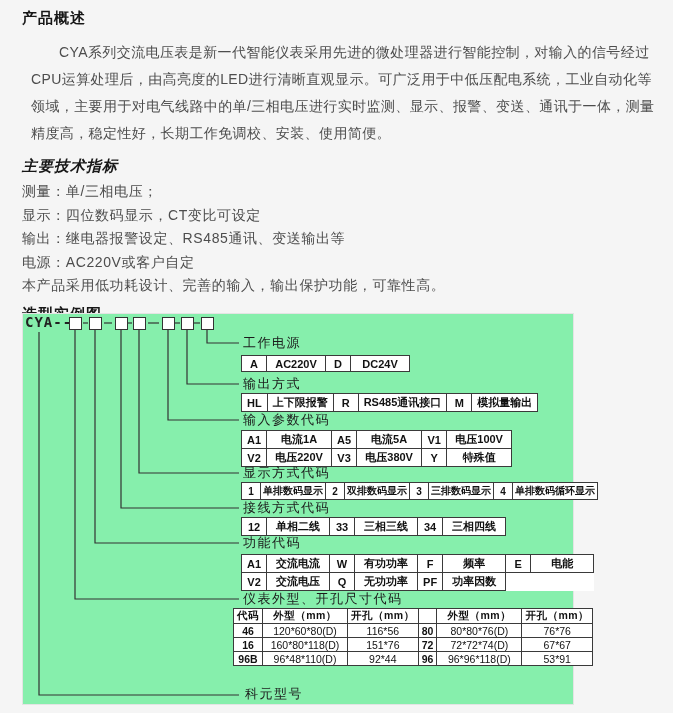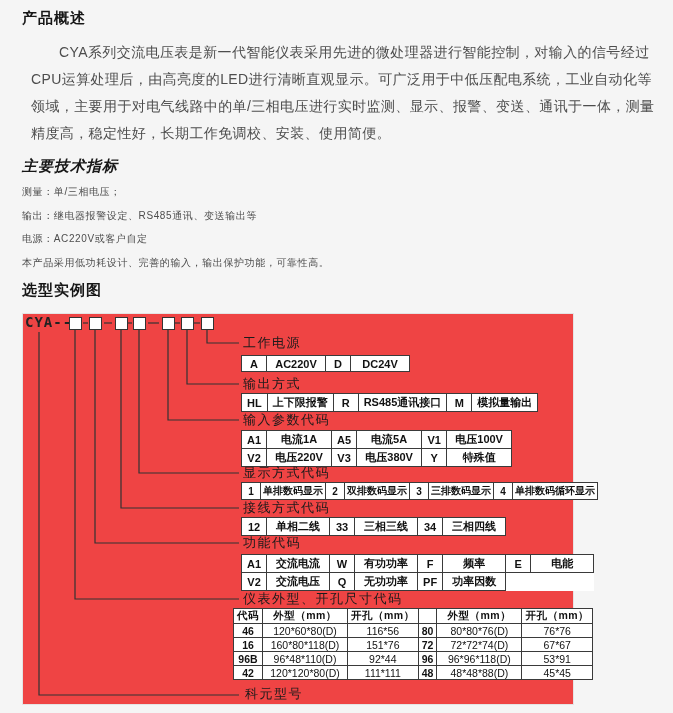--- a/index.html
+++ b/index.html
@@ -6,26 +6,26 @@
   body{
     width:673px;height:713px;position:relative;overflow:hidden;
     background:#f5f5f5;
     font-family:"Liberation Sans","DejaVu Sans",sans-serif;
     color:#4a4a4a;
   }
   .doc{position:absolute;left:22px;top:6px;width:642px;}
   .h1{font-size:15px;font-weight:bold;color:#171717;line-height:20px;margin:2px 0 11px 0;letter-spacing:1px;}
   .para{font-size:14px;line-height:27px;text-indent:2em;color:#4d4d4d;letter-spacing:0.4px;margin:9px;}
   .h2{font-size:15px;font-weight:bold;color:#171717;line-height:20px;margin:6px 0 4px 0;letter-spacing:1px;font-style:italic;}
-  .spec{font-size:10px;line-height:23.5px;color:#4d4d4d;letter-spacing:0.6px;}
+  .spec{font-size:14px;line-height:23.5px;color:#4d4d4d;letter-spacing:0.6px;}
   .h3{font-size:15px;font-weight:bold;color:#171717;line-height:20px;margin:6px 0 0 0;letter-spacing:1px;}
 
   .panel{
     position:absolute;left:22px;top:313px;width:552px;height:392px;
-    background:#ef4444;border:1px solid #e4e4e4;box-sizing:border-box;
+    background:#86efac;border:1px solid #e4e4e4;box-sizing:border-box;
   }
   .model-prefix{
     position:absolute;left:2px;top:0px;
     font-family:"DejaVu Sans Mono","Liberation Mono",monospace;
     font-weight:bold;font-size:14px;color:#222;letter-spacing:1px;
   }
   .mbox{position:absolute;top:3px;width:11px;height:11px;border:1px solid #333;background:#fff;}
   #mb1{left:46px}#mb2{left:66px}#mb3{left:92px}#mb4{left:110px}#mb5{left:139px}#mb6{left:158px}#mb7{left:178px}
   .wires{position:absolute;left:0;top:0;pointer-events:none;}
 
@@ -63,20 +63,21 @@
   table.sizetab th:nth-child(6){min-width:46px}
 </style>
 </head>
 <body>
 
 <div class="doc">
   <div class="h1">产品概述</div>
   <p class="para">CYA系列交流电压表是新一代智能仪表采用先进的微处理器进行智能控制，对输入的信号经过CPU运算处理后，由高亮度的LED进行清晰直观显示。可广泛用于中低压配电系统，工业自动化等领域，主要用于对电气线路中的单/三相电压进行实时监测、显示、报警、变送、通讯于一体，测量精度高，稳定性好，长期工作免调校、安装、使用简便。</p>
   <div class="h2">主要技术指标</div>
   <div class="spec">测量：单/三相电压；</div>
+  <div class="spec">显示：四位数码显示，CT变比可设定</div>
   <div class="spec">输出：继电器报警设定、RS485通讯、变送输出等</div>
   <div class="spec">电源：AC220V或客户自定</div>
   <div class="spec">本产品采用低功耗设计、完善的输入，输出保护功能，可靠性高。</div>
   <div class="h3">选型实例图</div>
 </div>
 
 <div class="panel">
   <span class="model-prefix">CYA--</span>
   <div class="mbox" id="mb1"></div>
   <div class="mbox" id="mb2"></div>
@@ -239,25 +240,17 @@
           <td class="">67*67</td>
         </tr>
         <tr>
           <td class="">96B</td>
           <td class="">96*48*110(D)</td>
           <td class="">92*44</td>
           <td class="">96</td>
           <td class="">96*96*118(D)</td>
           <td class="">53*91</td>
         </tr>
-        <tr>
-          <td class="">42</td>
-          <td class="">120*120*80(D)</td>
-          <td class="">111*111</td>
-          <td class="">48</td>
-          <td class="">48*48*88(D)</td>
-          <td class="">45*45</td>
-        </tr>
       </tbody>
     </table>
 
   <span class="grp-label" id="lbl8">科元型号</span>
 </div>
 
 </body></html>

